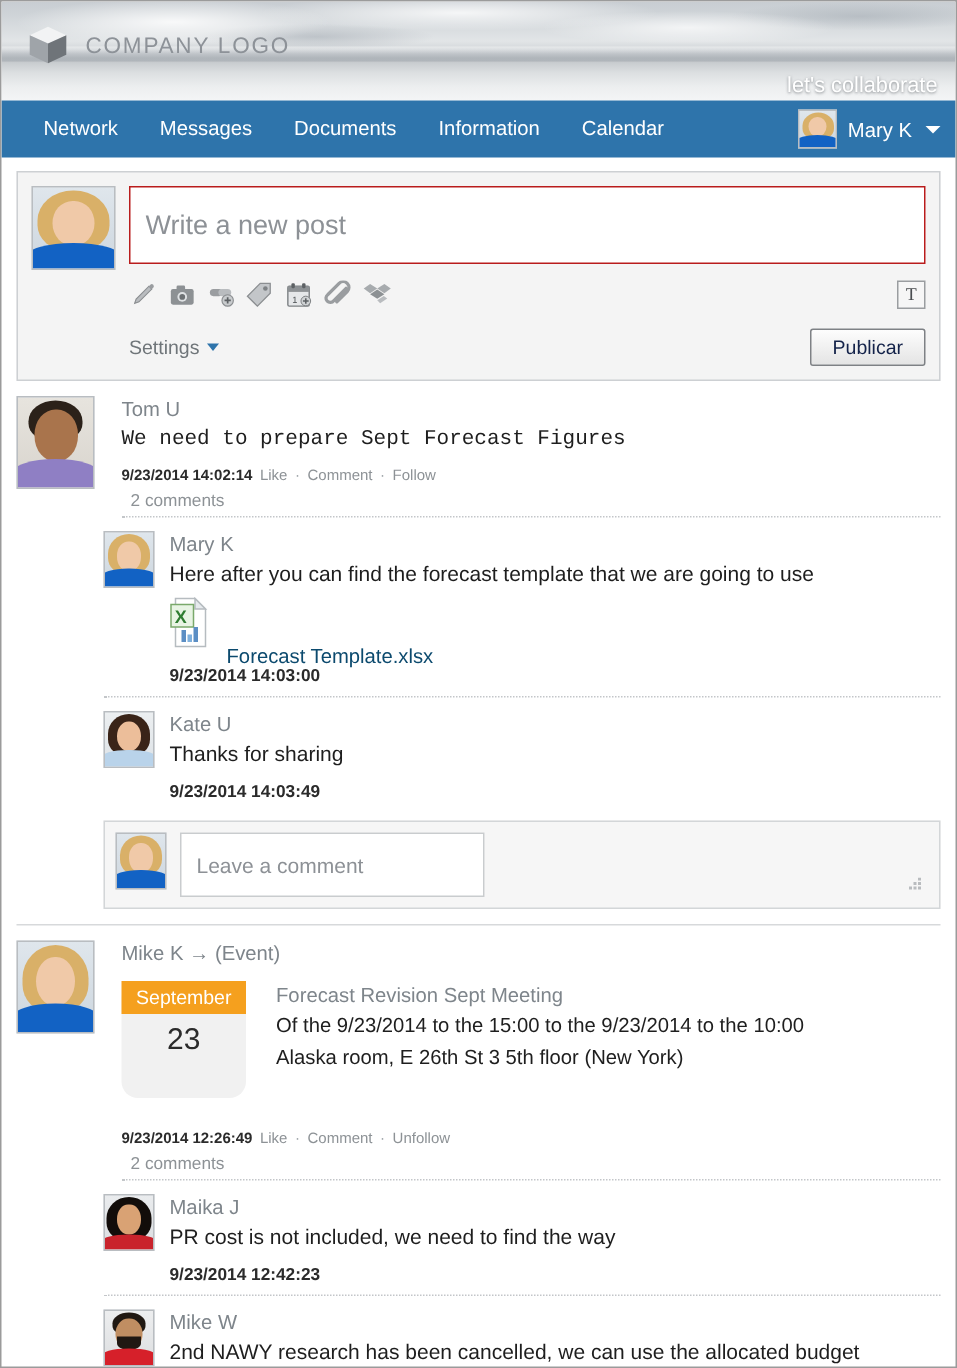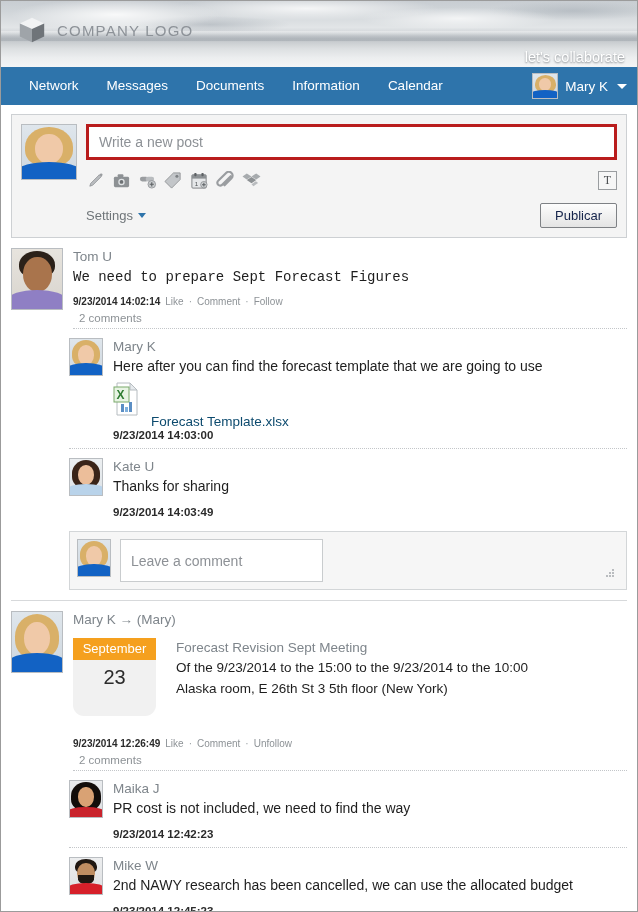--- a/index.html
+++ b/index.html
@@ -125,23 +125,23 @@
   
   .composer {
     margin:9px 10px 0 10px;
     border:1px solid #cdd0d3;
     background:#f4f4f4;
     padding:9px;
     display:flex; gap:9px;
   }
   .composer-right { flex:1; display:flex; flex-direction:column; }
   .post-input {
-    width:100%; height:36px;
-    border:3px solid #b91c1c; background:#ffffff;
-    font-size:14px; color:#2b2b2b;
+    width:100%; height:52px;
+    border:1px solid #b91c1c; background:#ffffff;
+    font-size:18px; color:#2b2b2b;
     padding:9px 10px;
     font-family:"Liberation Sans", sans-serif;
     outline:none;
   }
   .post-input::placeholder { color:#8d9196; }
   .icon-row {
     display:flex; align-items:center; gap:7px;
     margin-top:9px; height:22px;
   }
   .mini { width:19px; height:19px; cursor:pointer; display:block; }
@@ -169,21 +169,21 @@
     background:linear-gradient(#fdfdfd,#e4e4e4);
     padding:4px 14px; font-size:13px; color:#14234a;
     cursor:pointer; border-radius:2px;
     font-family:"Liberation Sans", sans-serif;
   }
 
   
   .feed { padding:0 10px; }
   .post { padding:10px 0 0 0; }
   .post-sep { border-top:1px solid #d7d9db; }
-  .post-head { display:flex; gap:10px; }
+  .post-head { display:flex; gap:18px; }
   .post-body { flex:1; min-width:0; }
   .author { font-size:13.5px; color:#7e858b; line-height:18px; }
   .post-text { font-size:14px; color:#1e1e1e; line-height:20px; margin-top:1px;font-family:Liberation Mono, monospace; }
   .meta-row { margin-top:9px; font-size:10px; color:#333; display:flex; align-items:flex-start; gap:5px; flex-wrap:wrap;}
   .meta-time { font-weight:bold; color:#2b2b2b; }
   .meta-link { color:#8d9296; cursor:pointer; }
   .meta-dot { color:#9aa0a4; }
   .cmt-count { font-size:11.5px; color:#8d9296; margin:5px 0 0 6px; }
   .dotted { border-top:1px dotted #c3c6c9; margin-top:4px; }
 
@@ -426,21 +426,21 @@
 
     <div class="post post-sep">
       <div class="post-head">
         <span class="av av-mary" style="width:52px;height:62px;">
           <i class="bg"></i>
             <i class="hair"></i>
             <i class="face"></i>
             <i class="body"></i>
         </span>
         <div class="post-body">
-          <div class="author">Mary K → (Mary)</div>
+          <div class="author">Mike K → (Event)</div>
 
           <div class="event-card">
             <div class="datebox">
               <div class="date-month">September</div>
               <div class="date-day">23</div>
             </div>
             <div class="event-info">
               <div class="event-title">Forecast Revision Sept Meeting</div>
               <div class="event-line">Of the 9/23/2014 to the 15:00 to the 9/23/2014 to the 10:00</div>
               <div class="event-line">Alaska room, E 26th St 3 5th floor (New York)</div>

